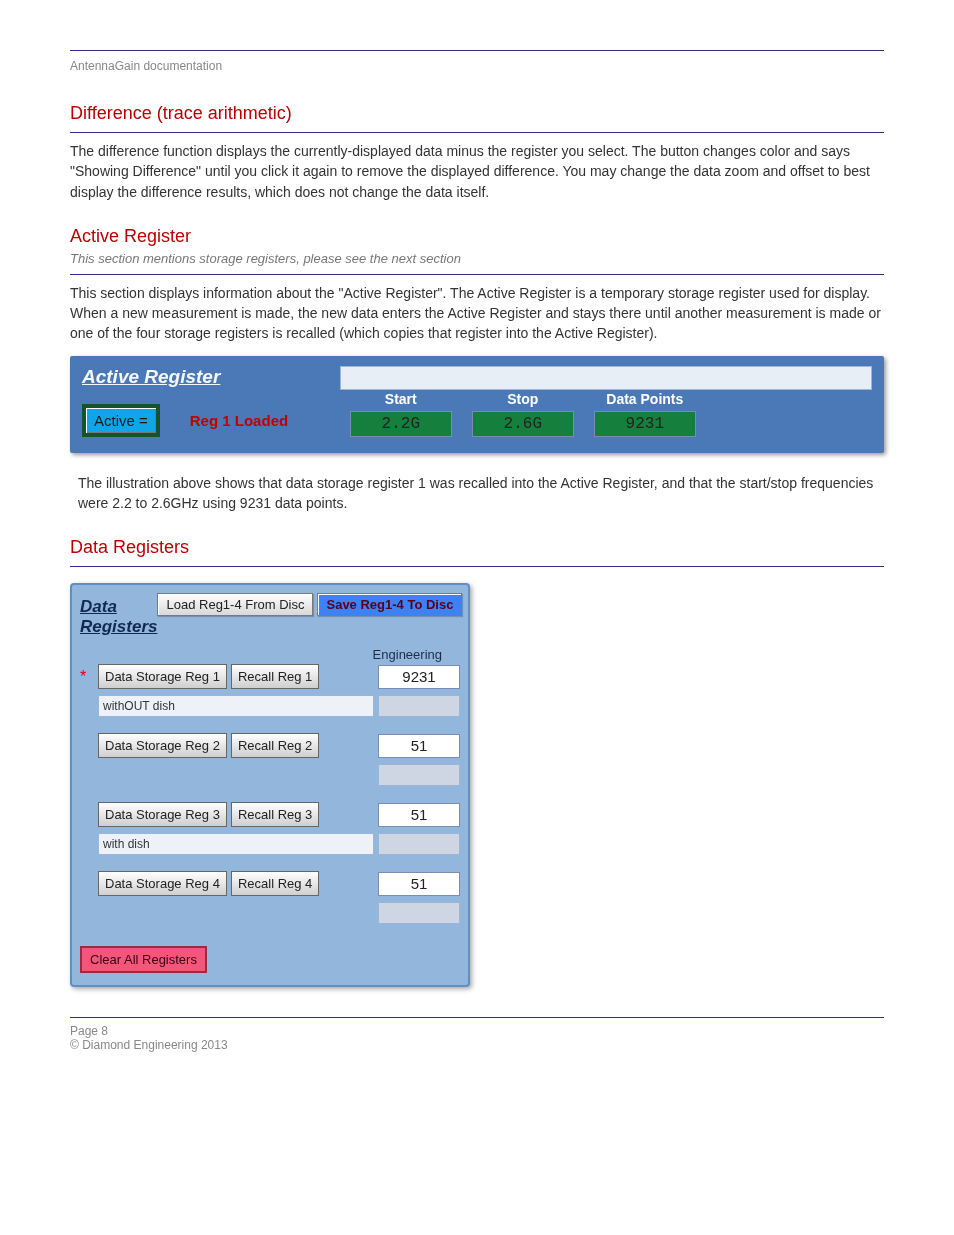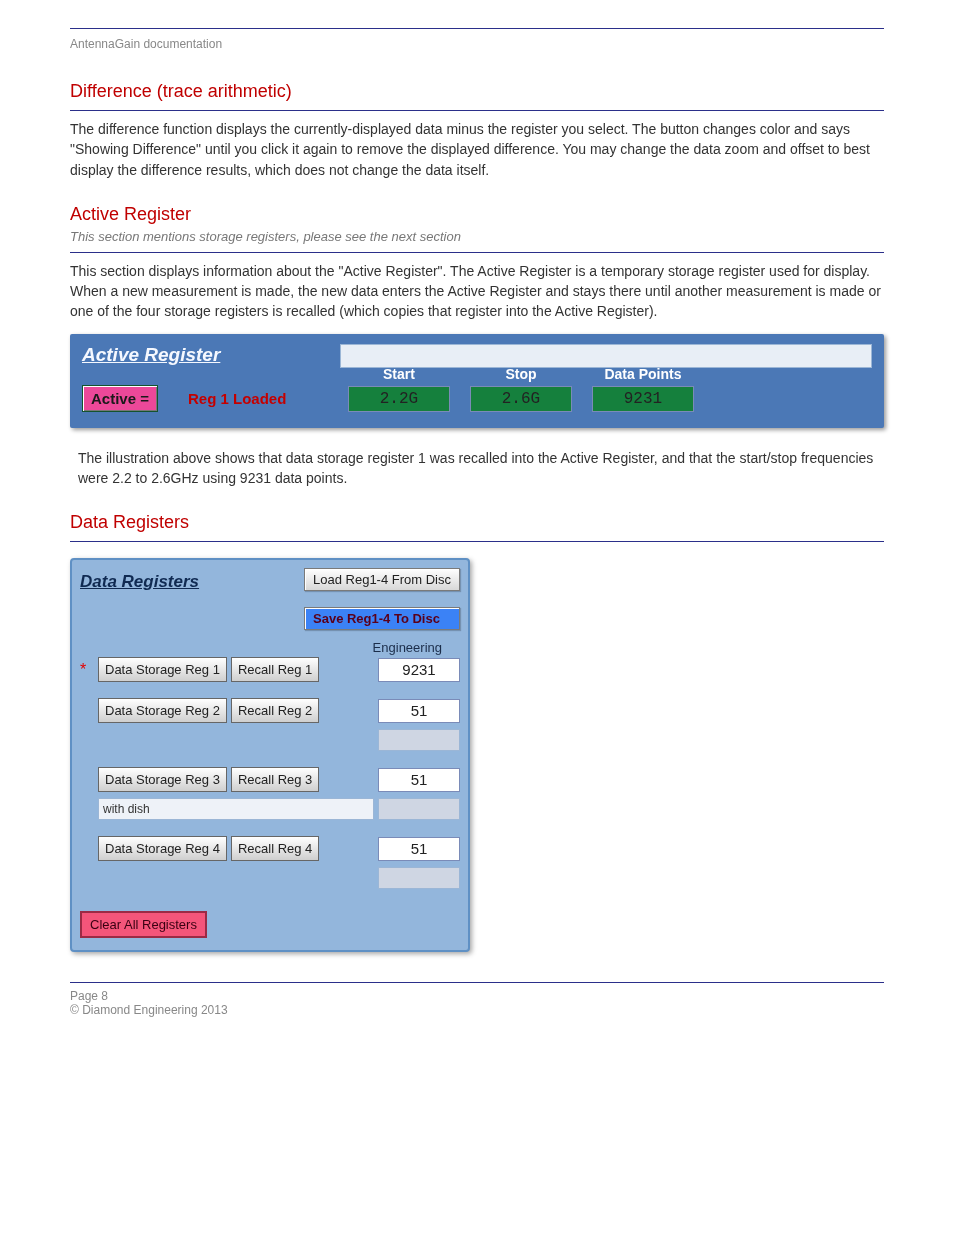--- a/index.html
+++ b/index.html
@@ -4,21 +4,21 @@
 <style>
   body {
     margin: 0;
     font-family: Arial, Helvetica, sans-serif;
     font-size: 14px;
     color: #333;
     background: #fff;
     width: 954px;
   }
   .page {
-    padding: 20px 70px 30px 70px;
+    padding: 42px 70px 30px 70px;
   }
   .topline, .hr {
     border-top: 1px solid #2b2f8a;
     margin: 8px 0;
   }
   .section-title {
     color: #c00000;
     font-size: 18px;
     margin: 30px 0 4px 0;
     font-weight: normal;
@@ -51,26 +51,26 @@
     margin-right: 120px;
     white-space: nowrap;
   }
   .ar-longfield {
     flex: 1;
     height: 22px;
     background: #e8eef6;
     border: 1px solid #9bb6d6;
   }
   .ar-active-btn {
-    background: #ec4899;
+    background: #0ea5e9;
     color: #1a1a1a;
-    font-weight: bold;
+    font-weight: normal;
     font-size: 15px;
     padding: 4px 8px;
-    border: 1px solid #14532d;
+    border: 4px solid #14532d;
     box-shadow: inset 1px 1px 0 #fff, inset -1px -1px 0 #777;
   }
   .ar-loaded {
     color: #c40000;
     font-weight: bold;
     font-size: 15px;
     margin-left: 30px;
     width: 140px;
   }
   .ar-col { text-align: center; margin-left: 20px; }
@@ -109,22 +109,22 @@
   .dr-title {
     font-weight: bold;
     font-style: italic;
     font-size: 17px;
     color: #102a52;
     text-decoration: underline;
     padding-top: 4px;
   }
   .dr-topbtns {
     display: flex;
-    flex-direction: column;
-    gap: 16px;
+    flex-direction: row;
+    gap: 4px;
   }
   .btn {
     font-size: 13px;
     padding: 3px 8px;
     border: 1px solid #7a7a7a;
     background: linear-gradient(#fefefe,#d8d8d8);
     box-shadow: inset 1px 1px 0 #fff, 1px 1px 1px rgba(0,0,0,.2);
     color: #222;
     white-space: nowrap;
   }
@@ -277,20 +277,25 @@
       <div class="dr-meas-label">Engineering</div>
 
       
       <div class="reg-block">
         <div class="reg-row">
           <span class="star">*</span>
           <span class="store-btn">Data Storage Reg 1</span>
           <span class="recall-btn">Recall Reg 1</span>
           <span class="meas-box">9231</span>
         </div>
+        <div class="reg-note">
+          <span class="spacer"></span>
+          <input class="note-field" value="withOUT dish" style="">
+          <span class="rightbox"></span>
+        </div>
       </div>
 
       
       <div class="reg-block">
         <div class="reg-row">
           <span class="spacer"></span>
           <span class="store-btn">Data Storage Reg 2</span>
           <span class="recall-btn">Recall Reg 2</span>
           <span class="meas-box">51</span>
         </div>

